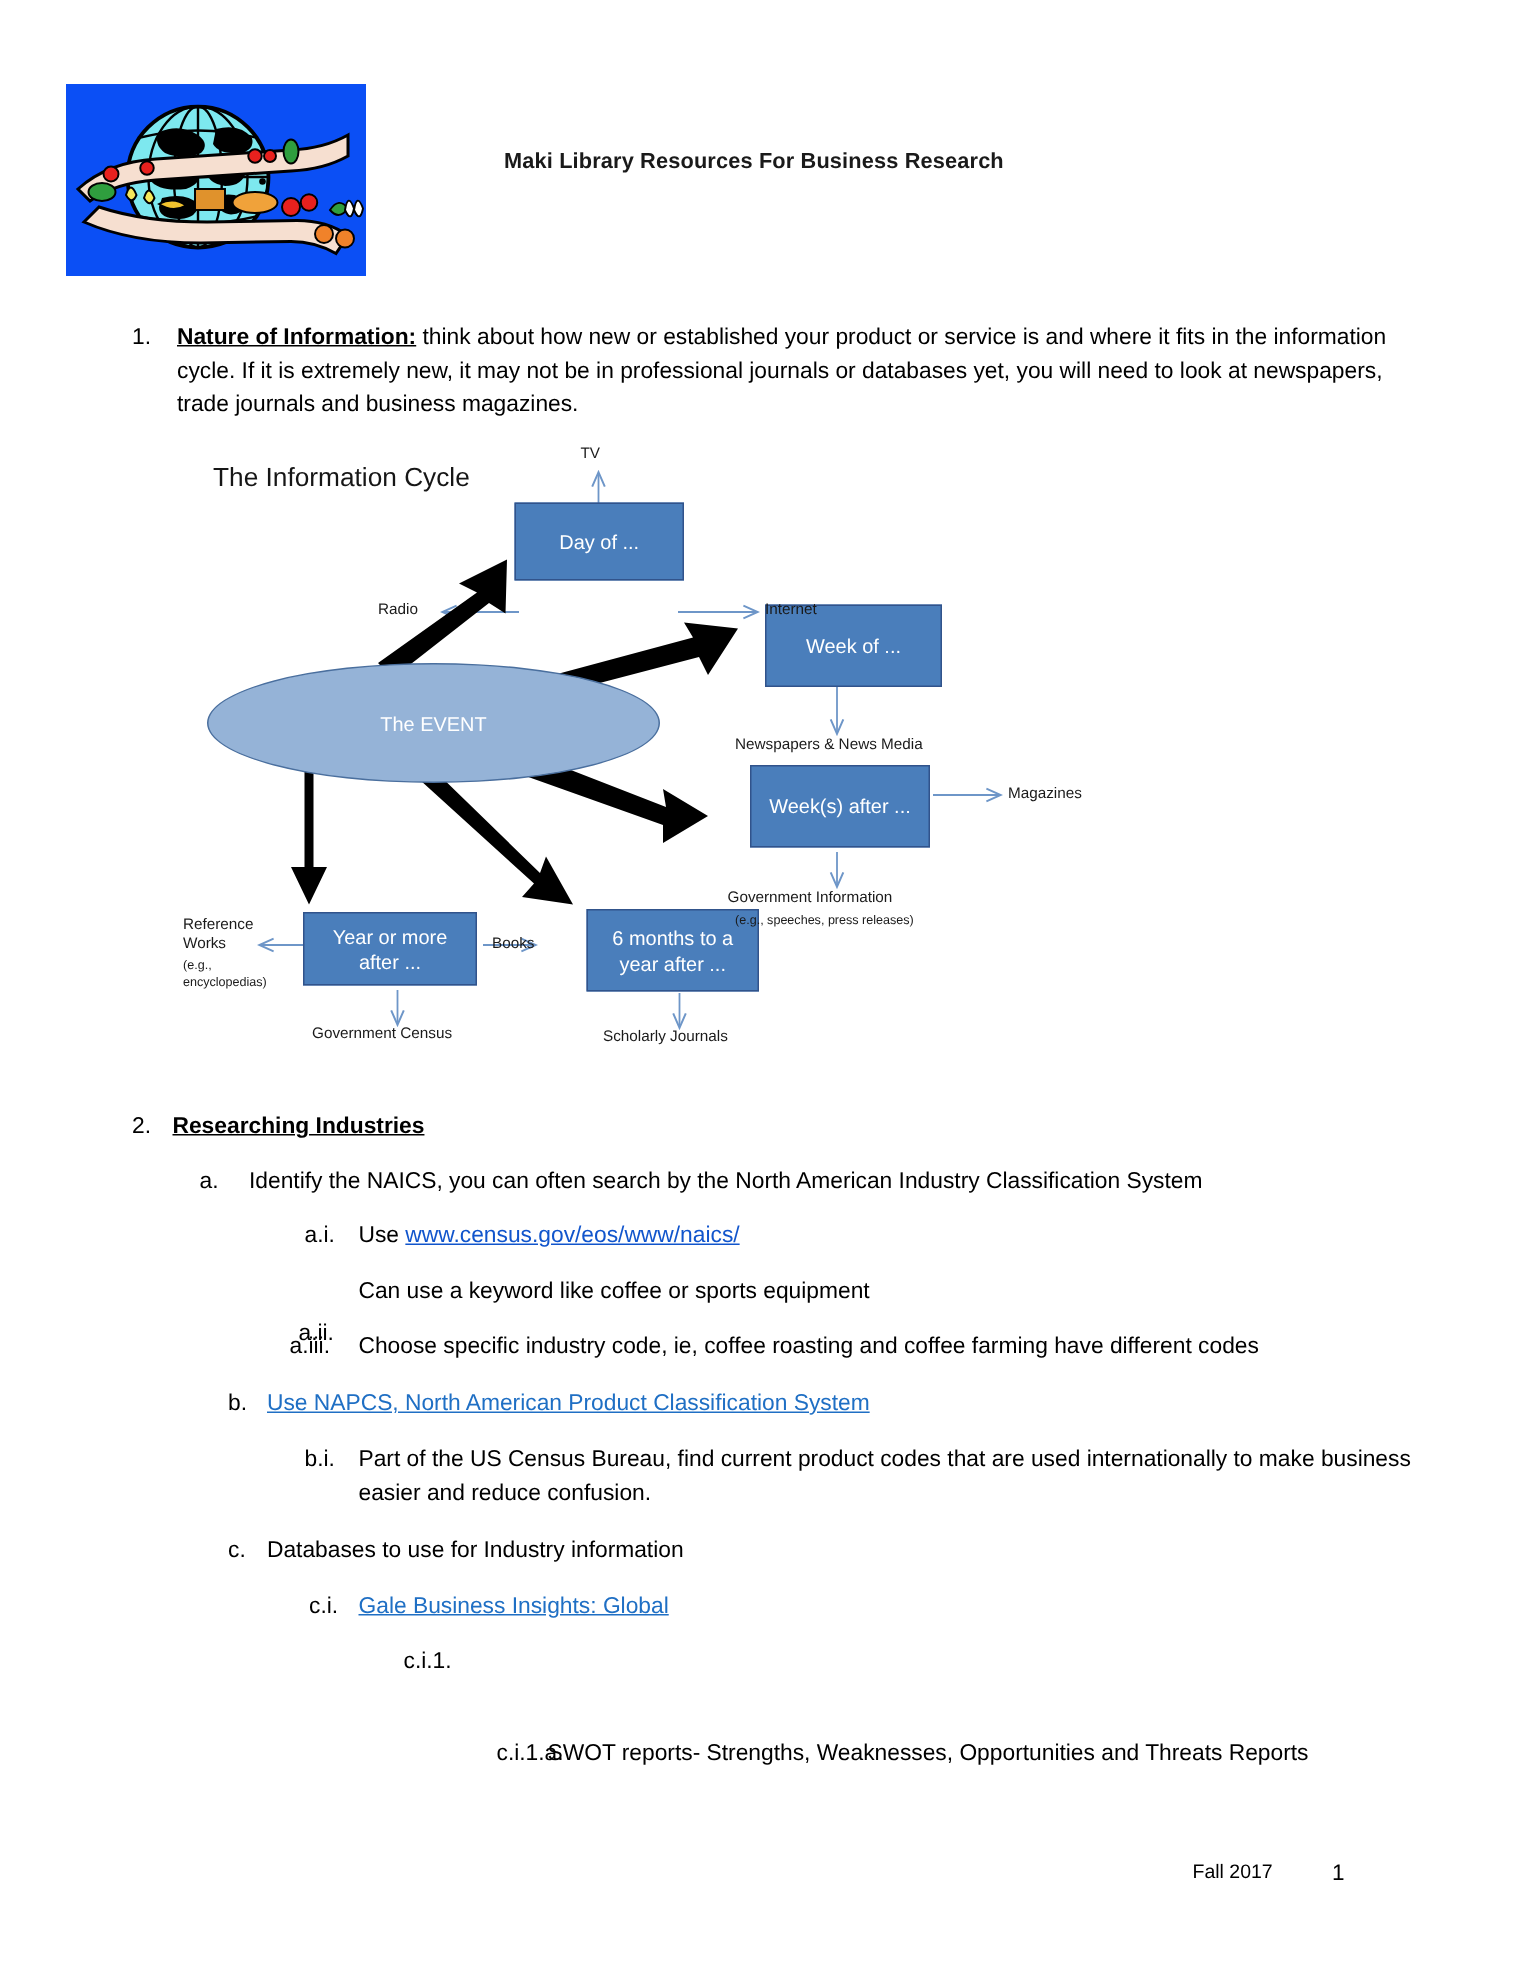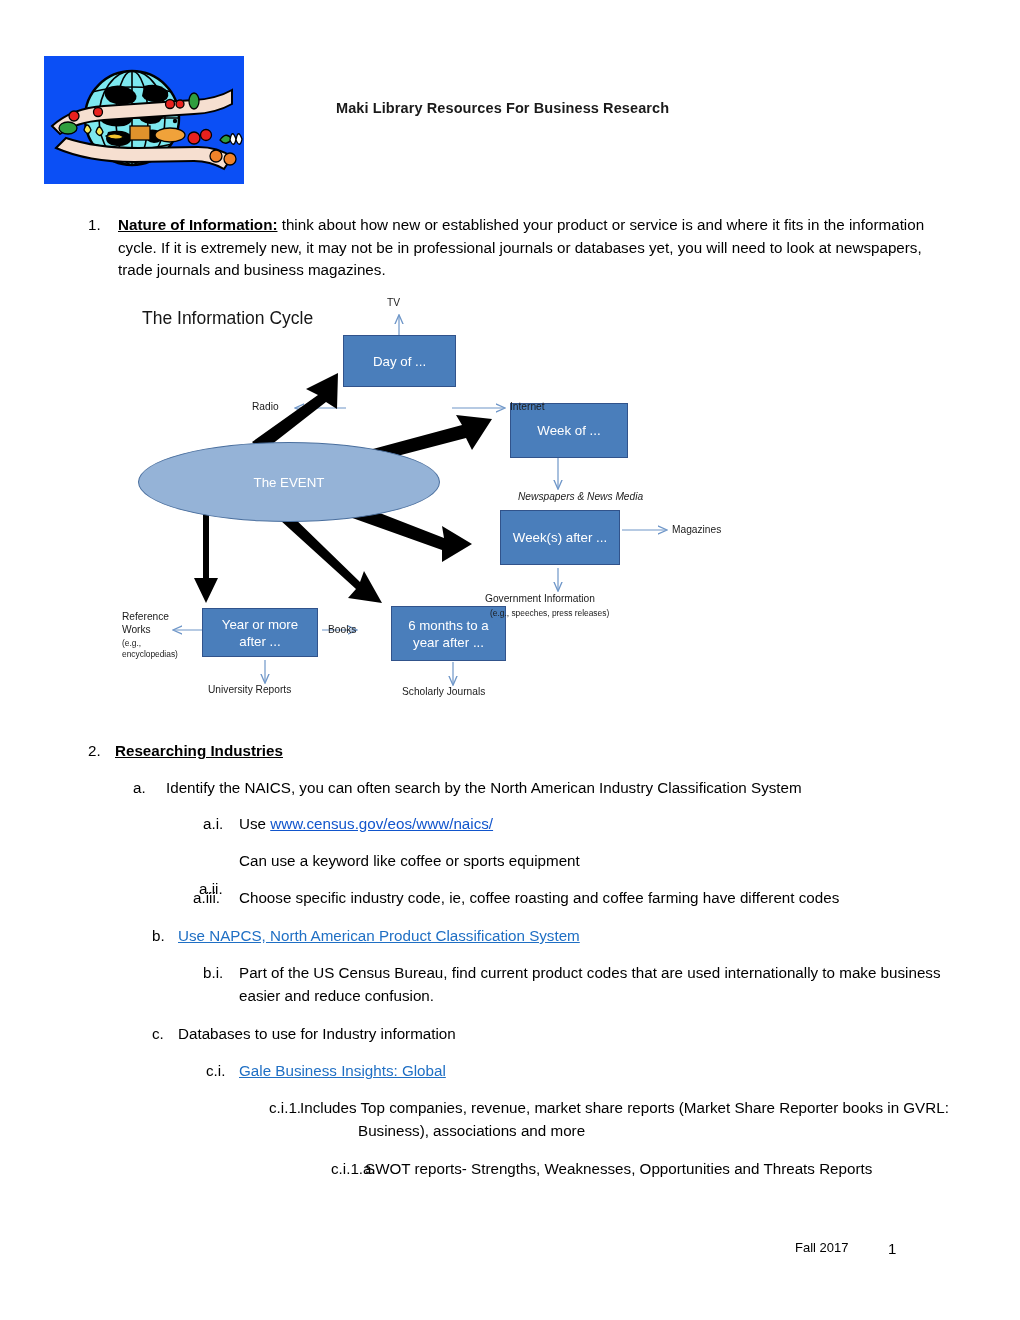--- a/index.html
+++ b/index.html
@@ -258,30 +258,30 @@
     <div class="dg-box" style="left:281px; top:316px; width:115px; height:55px; white-space:pre-line;">6 months to a
 year after ...</div>
     <div class="dg-box" style="left:92px; top:318px; width:116px; height:49px; white-space:pre-line;">Year or more
 after ...</div>
 
     <div class="dg-ellipse" style="left:28px; top:152px; width:302px; height:80px;">The EVENT</div>
 
     <div class="dg-lbl" style="left:277px; top:7px;">TV</div>
     <div class="dg-lbl" style="left:142px; top:111px;">Radio</div>
     <div class="dg-lbl" style="left:400px; top:111px;">Internet</div>
-    <div class="dg-lbl" style="left:408px; top:201px;font-style:italic;">Newspapers &amp; News Media</div>
+    <div class="dg-lbl" style="left:380px; top:201px;">Newspapers &amp; News Media</div>
     <div class="dg-lbl" style="left:562px; top:234px;">Magazines</div>
     <div class="dg-lbl" style="left:375px; top:303px;">Government Information</div>
     <div class="dg-lbl small" style="left:380px; top:317px;">(e.g., speeches, press releases)</div>
     <div class="dg-lbl" style="left:218px; top:334px;">Books</div>
     <div class="dg-lbl wrap" style="left:12px; top:321px; width:56px; white-space:pre-line;">Reference
 Works</div>
     <div class="dg-lbl small wrap" style="left:12px; top:348px; width:60px; white-space:pre-line; line-height:10.5px;">(e.g.,
 encyclopedias)</div>
-    <div class="dg-lbl" style="left:98px; top:394px;">University Reports</div>
+    <div class="dg-lbl" style="left:98px; top:394px;">Government Census</div>
     <div class="dg-lbl" style="left:292px; top:396px;">Scholarly Journals</div>
   </div>
 
   <div class="marker" style="left:88px; top:740px;">2.</div>
   <div class="para" style="left:115px; top:740px;"><span class="bold-ul">Researching Industries</span></div>
 
   <div class="marker" style="left:133px; top:777px;">a.</div>
   <div class="para" style="left:166px; top:777px; width:790px;">Identify the NAICS, you can often search by the North American Industry Classification System</div>
 
   <div class="marker" style="left:203px; top:813px;">a.i.</div>
@@ -299,21 +299,20 @@
   <div class="marker" style="left:203px; top:962px;">b.i.</div>
   <div class="para" style="left:239px; top:962px; width:718px;">Part of the US Census Bureau, find current product codes that are used internationally to make business easier and reduce confusion.</div>
 
   <div class="marker" style="left:152px; top:1023px;">c.</div>
   <div class="para" style="left:178px; top:1023px; width:780px;">Databases to use for Industry information</div>
 
   <div class="marker" style="left:206px; top:1060px;">c.i.</div>
   <div class="para" style="left:239px; top:1060px; width:720px;"><a class="lnk2" href="#">Gale Business Insights: Global</a></div>
 
   <div class="marker" style="left:269px; top:1097px;">c.i.1.</div>
-  <div class="para" style="left:358px; top:1097px; width:600px; text-indent:-58px;">Includes Top companies, revenue, market share reports (Market Share Reporter books in GVRL: Business), associations and more</div>
 
   <div class="marker" style="left:331px; top:1158px;">c.i.1.a.</div>
   <div class="para" style="left:419px; top:1158px; width:510px; text-indent:-54px;">SWOT reports- Strengths, Weaknesses, Opportunities and Threats Reports</div>
 
   <div class="footer-term">Fall 2017</div>
   <div class="footer-page">1</div>
 
 </div>
 
 </body></html>

